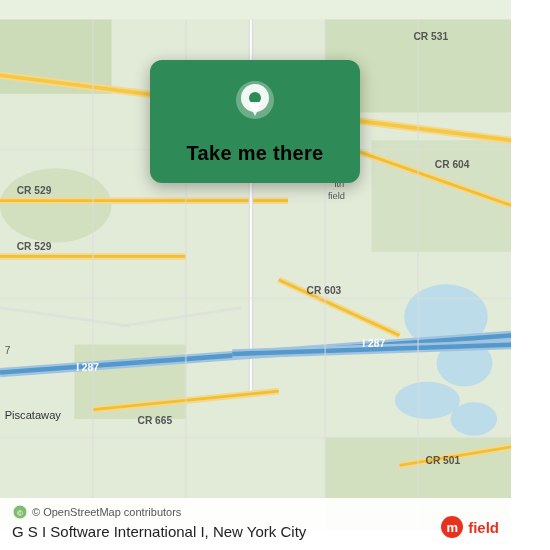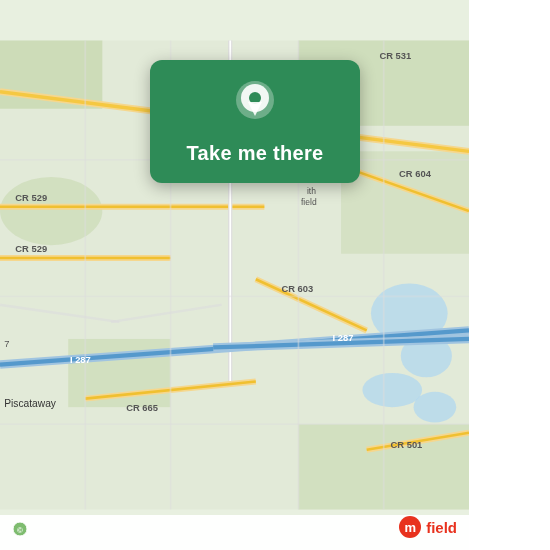--- a/index.html
+++ b/index.html
@@ -6,21 +6,21 @@
 
     body {
       width: 550px;
       height: 550px;
       overflow: hidden;
       font-family: Arial, sans-serif;
       position: relative;
     }
 
     #map-container {
-      width: 469px;
+      width: 511px;
       height: 550px;
       position: relative;
       background-color: #e8f0e0;
       overflow: hidden;
     }
 
     
     .map-svg {
       position: absolute;
       inset: 0;
@@ -45,21 +45,21 @@
       z-index: 10;
     }
 
     .location-pin-icon {
       width: 54px;
       height: 54px;
       margin-bottom: 10px;
     }
 
     .take-me-there-btn {
-      color: #ffffff;
+      color: #000000;
       font-size: 20px;
       font-weight: bold;
       text-align: center;
       background: none;
       border: none;
       cursor: pointer;
       letter-spacing: 0.3px;
     }
 
     
@@ -223,21 +223,23 @@
     <button class="take-me-there-btn">Take me there</button>
   </div>
 
   <div class="bottom-bar">
     <div class="attribution">
 
       <svg class="osm-logo" viewBox="0 0 16 16" xmlns="http://www.w3.org/2000/svg">
         <circle cx="8" cy="8" r="7" fill="#7ebc6f" stroke="#fff" stroke-width="1"></circle>
         <text x="8" y="12" text-anchor="middle" font-size="8" font-family="Arial" fill="white" font-weight="bold">©</text>
       </svg>
+      <span>© OpenStreetMap contributors</span>
     </div>
+    <div class="place-name">G S I Software International I, New York City</div>
 
     <div class="moovit-logo">
       <div class="moovit-m">m</div>
       <span>field</span>
     </div>
   </div>
 
 </div>
 
 </body></html>

